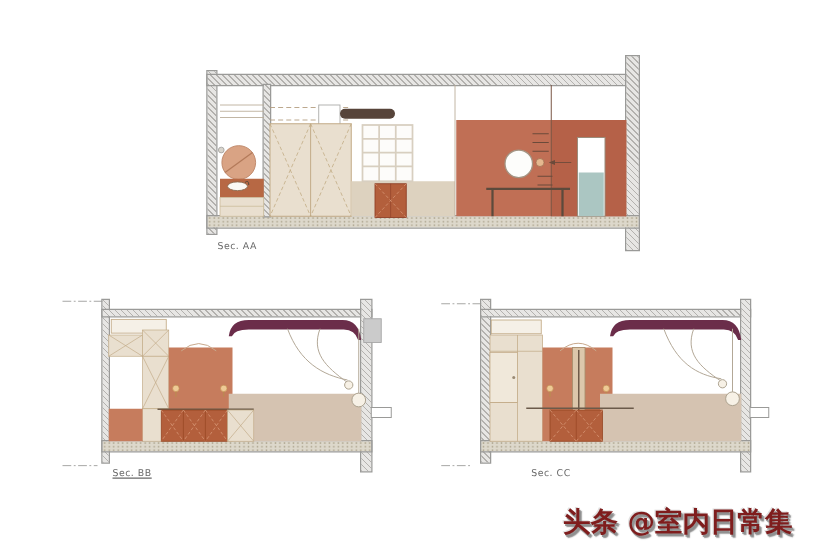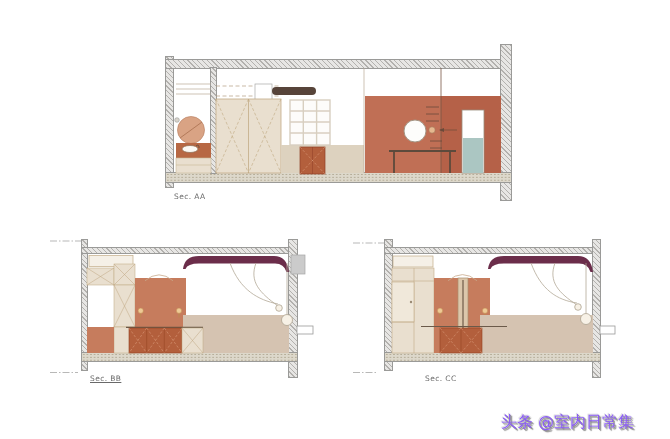--- a/index.html
+++ b/index.html
@@ -20,21 +20,21 @@
     background-size:3.6px 2.9px;
     outline:0.8px solid var(--wall-edge);
   }
   svg.overlay{position:absolute;left:0;top:0;overflow:visible;}
   .sec-label{
     position:absolute;font-size:7.5px;letter-spacing:0.4px;color:var(--label);
     font-family:"DejaVu Sans","Liberation Sans",sans-serif;
   }
   .watermark{
     position:absolute;right:10px;bottom:6px;
-    font-size:16px;font-weight:normal;color:#8b5cf6;white-space:nowrap;
+    font-size:22px;font-weight:bold;color:#7f1d1d;white-space:nowrap;
     text-shadow:2px 2px 1px var(--watermark-shadow),-1px -1px 0px #e0e0e0,1px 1px 0px #9a9a9a;
   }
 </style>
 </head>
 <body>
 
 <div id="page">
 
   <div class="sec" style="left:166px;top:45px;width:345px;height:160px;">
     <div class="wall" style="left:0px;top:12px;width:7px;height:130px;"></div>

